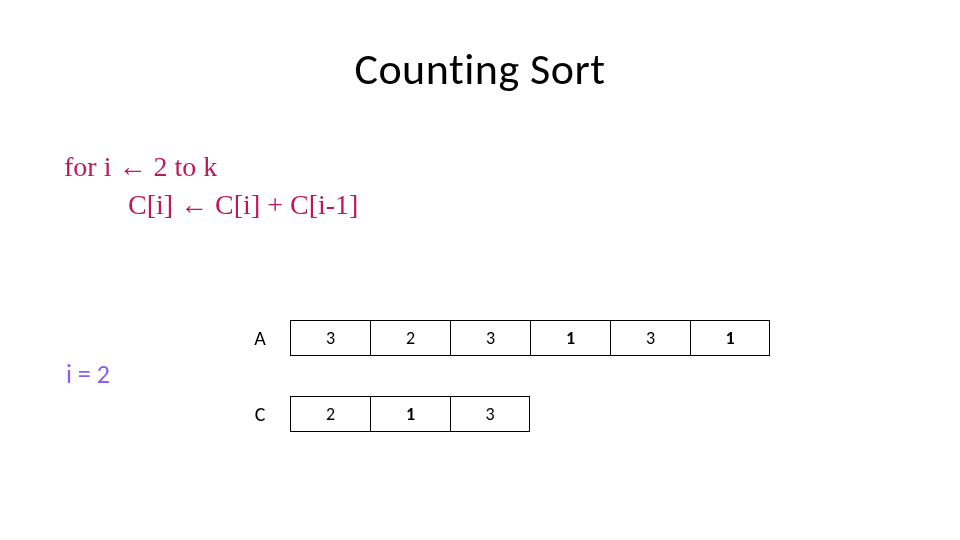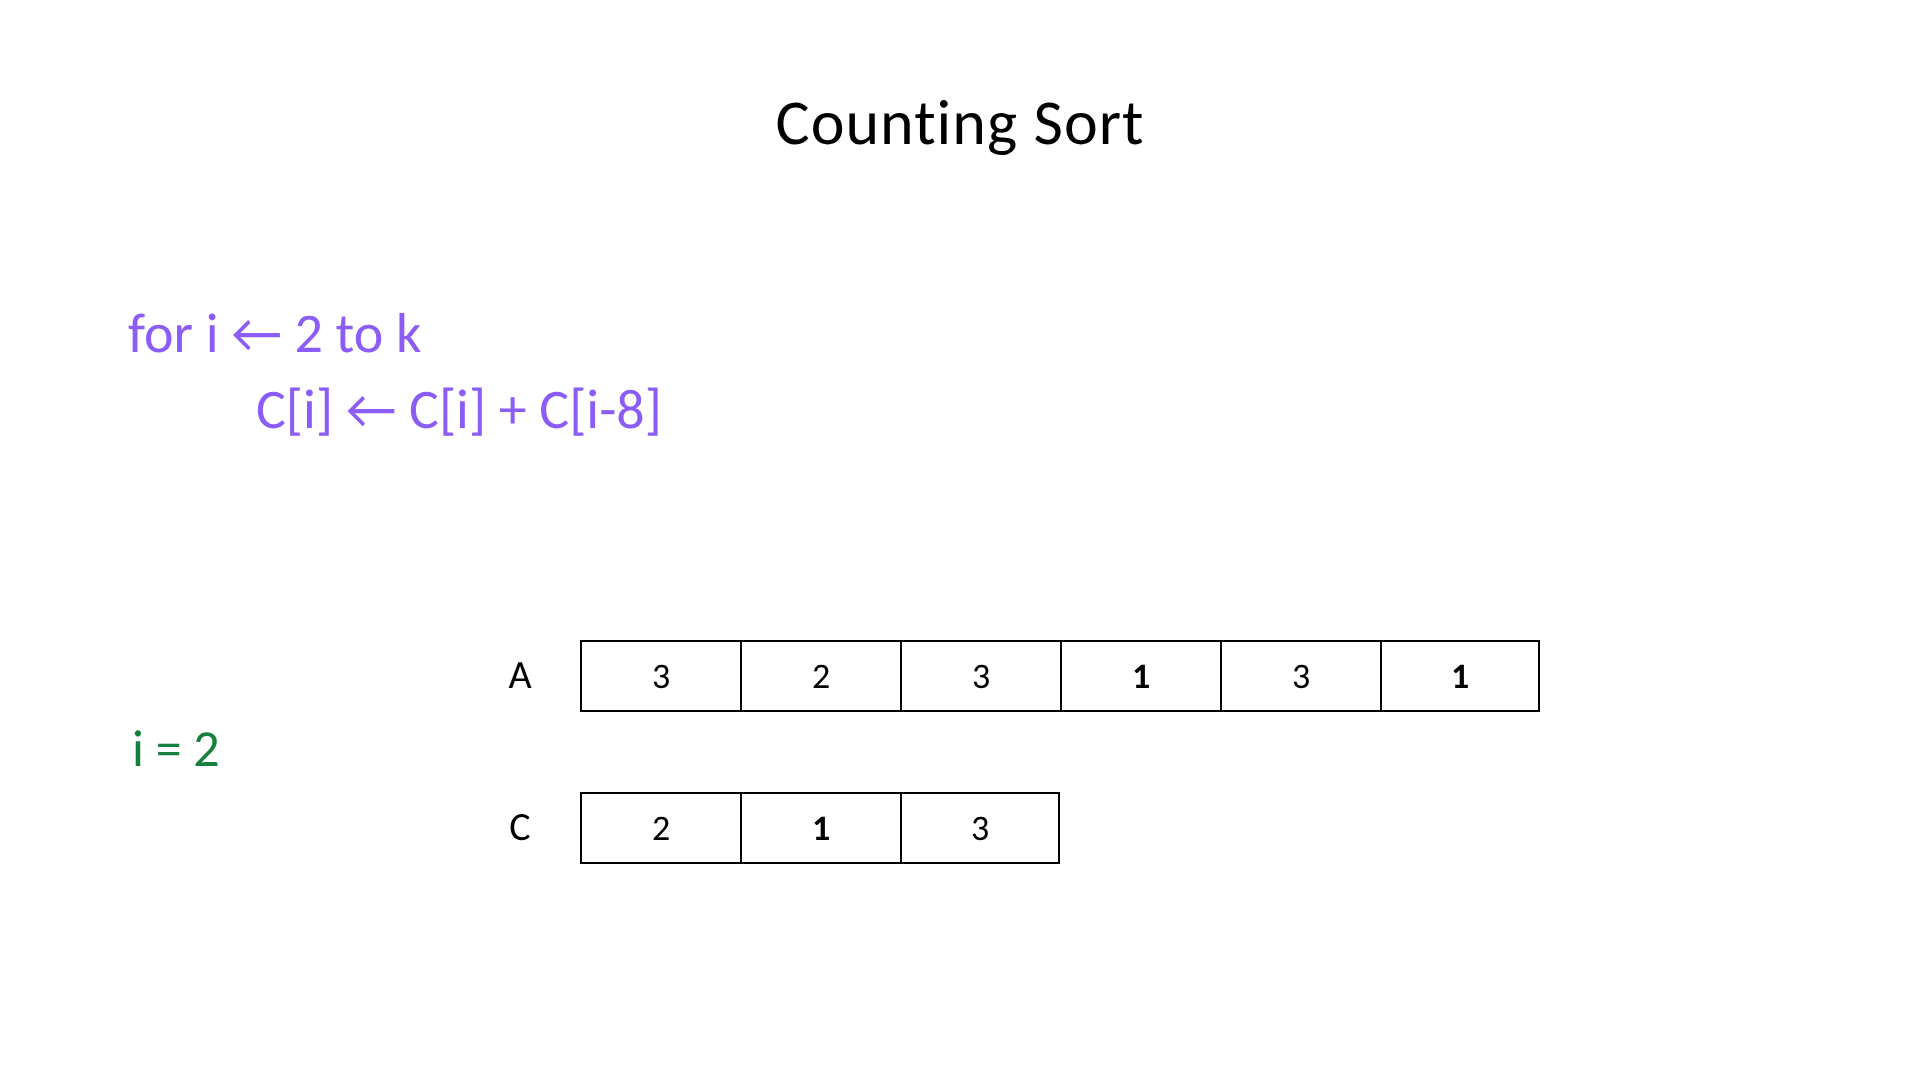--- a/index.html
+++ b/index.html
@@ -1,45 +1,45 @@
 <!DOCTYPE html>
 <html><head>
 <meta charset="utf-8">
 <style>
   * { box-sizing: border-box; margin: 0; padding: 0; }
   html, body { width: 960px; height: 540px; background: #ffffff; font-family: Calibri, "Segoe UI", Arial, sans-serif; color: #000000; }
   .slide { position: relative; width: 960px; height: 540px; }
 
-  .title { position: absolute; top: 42px; left: 0; width: 960px; text-align: center; font-size: 32px; font-weight: 400; color: #000000; letter-spacing: 0.5px; }
+  .title { position: absolute; top: 42px; left: 0; width: 960px; text-align: center; font-size: 44px; font-weight: 400; color: #000000; letter-spacing: 0.5px; }
 
-  .code-block { position: absolute; top: 148px; left: 64px; font-size: 28px; line-height: 1.35; color: #8b5cf6; }
+  .code-block { position: absolute; top: 148px; left: 64px; font-size: 28px; line-height: 1.35; color: #be185d; font-family: Liberation Serif, serif; }
   .code-line { display: block; white-space: nowrap; }
   .indent1 { padding-left: 64px; }
 
-  .iter-label { position: absolute; top: 358px; left: 66px; font-size: 26px; color: #15803d; }
+  .iter-label { position: absolute; top: 358px; left: 66px; font-size: 26px; color: #8b5cf6; }
 
   .array-row { position: absolute; left: 230px; display: flex; align-items: center; }
   .row-a { top: 320px; }
   .row-c { top: 396px; }
   .arr-label { width: 60px; text-align: center; font-size: 20px; color: #000000; }
   .arr-cells { display: flex; }
   .cell { width: 80px; height: 36px; border: 1px solid #000000; border-right: none; display: flex; align-items: center; justify-content: center; font-size: 18px; color: #000000; }
   .cell:last-child { border-right: 1px solid #000000; }
   .bold { font-weight: 700; }
 </style>
 </head>
 <body>
 
 <div class="slide">
 
   <div class="title">Counting Sort</div>
 
   <div class="code-block">
     <span class="code-line">for i ← 2 to k</span>
-    <span class="code-line indent1">C[i] ← C[i] + C[i-8]</span>
+    <span class="code-line indent1">C[i] ← C[i] + C[i-1]</span>
   </div>
 
   <div class="iter-label">i = 2</div>
 
   <div class="array-row row-a">
     <div class="arr-label">A</div>
     <div class="arr-cells">
       <div class="cell">3</div>
       <div class="cell">2</div>
       <div class="cell">3</div>

